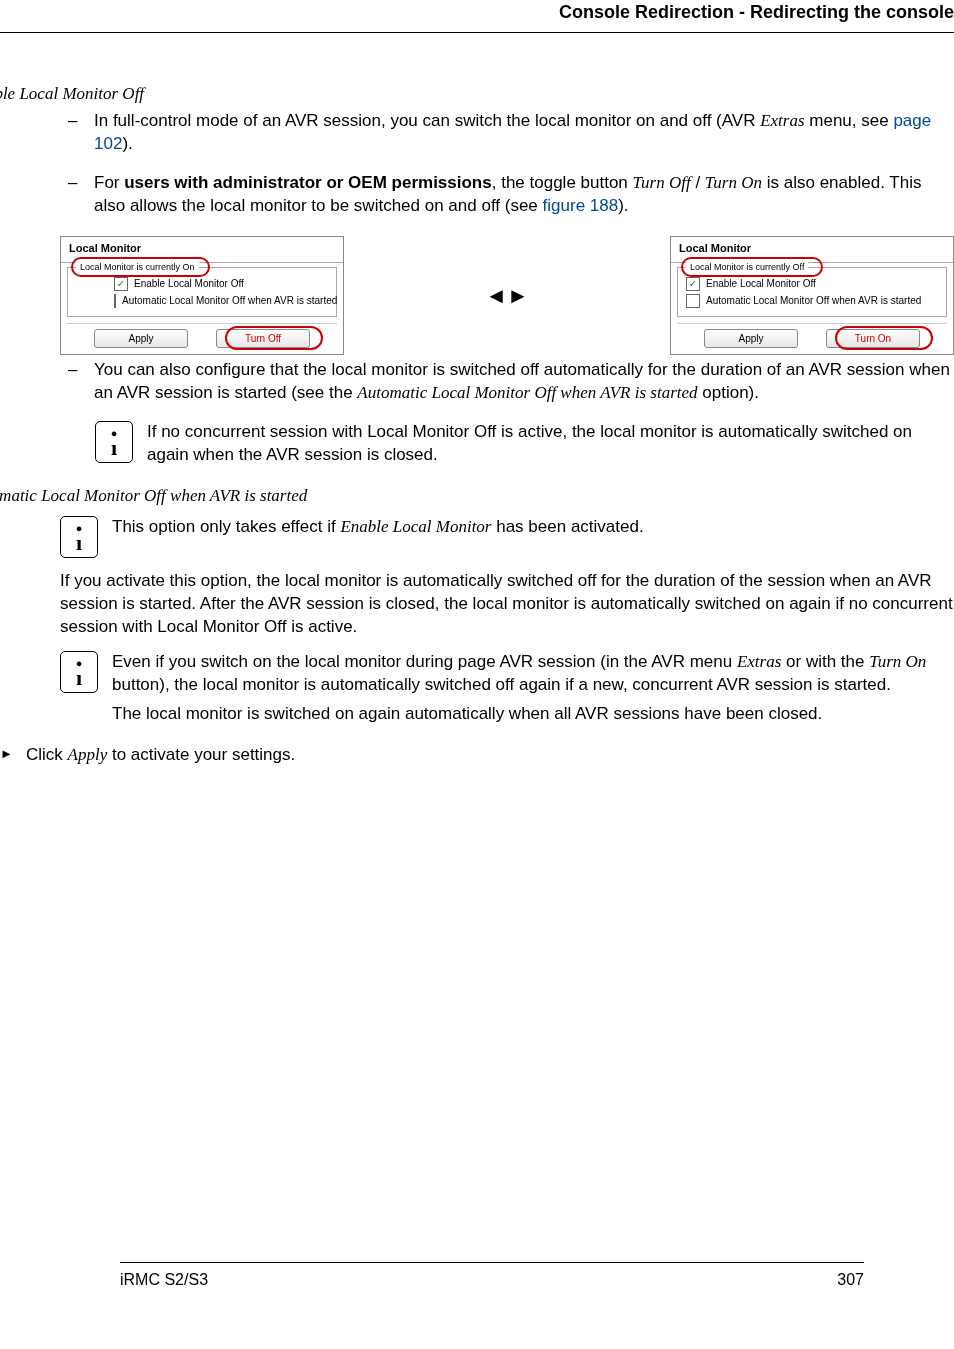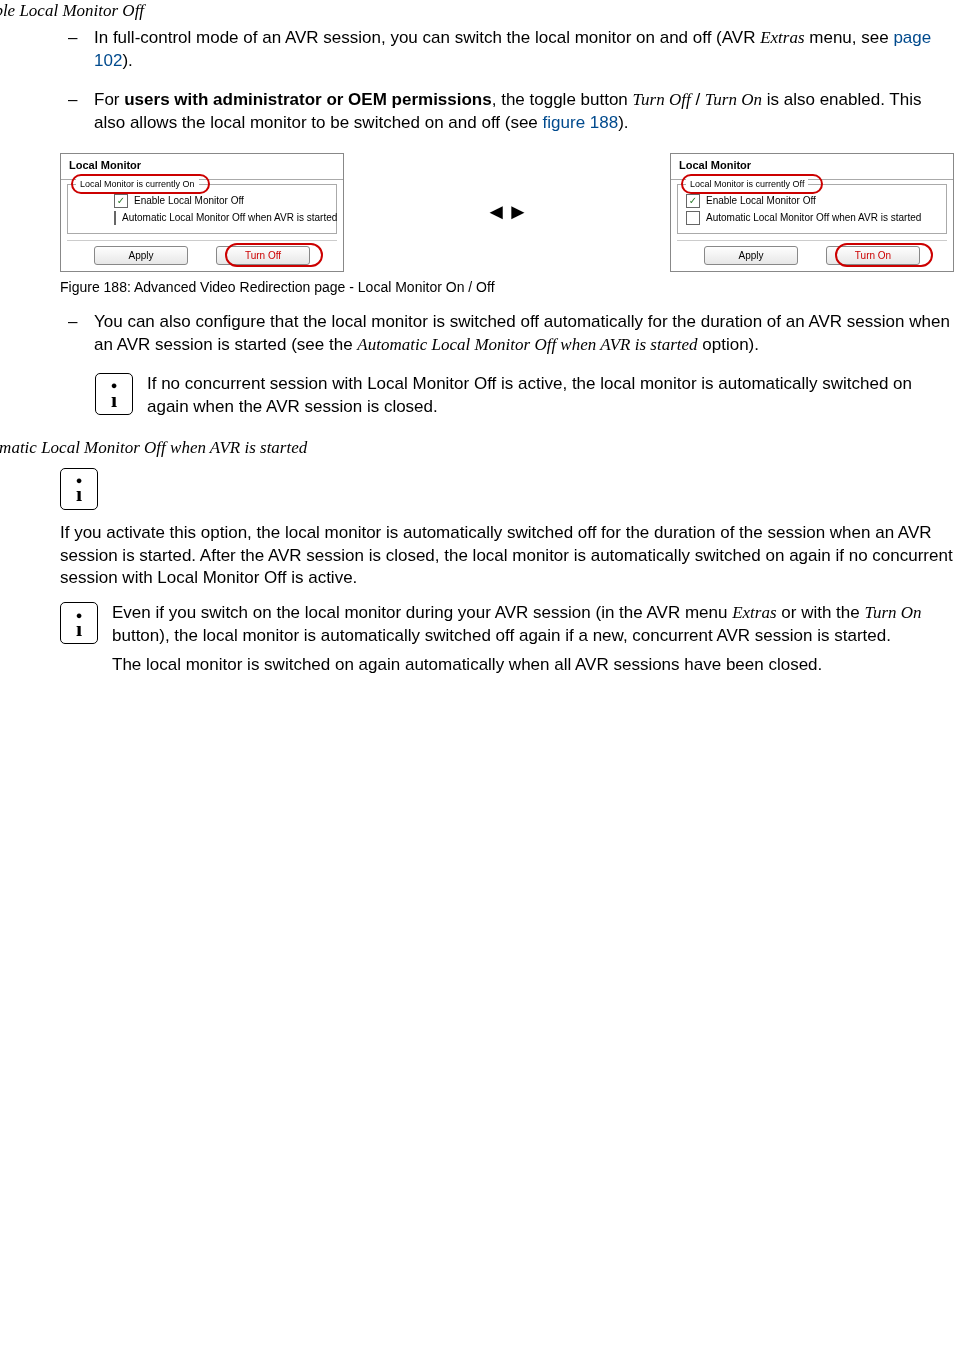--- a/index.html
+++ b/index.html
@@ -206,20 +206,21 @@
     border:2px solid #c00;
     border-radius:12px;
     pointer-events:none;
   }
 </style>
 </head>
 <body>
 
 <div class="page">
 
+  <div class="running-head">Console Redirection - Redirecting the console</div>
 
   <div class="h-italic">Enable Local Monitor Off</div>
 
   <div class="list">
     <div class="li">
       <span>In full-control mode of an AVR session, you can switch the local monitor on and off (AVR </span><span class="serif-italic">Extras</span><span> menu, see </span><span class="link">page 102</span><span>).</span>
     </div>
     <div class="li">
       <span>For </span><span class="bold">users with administrator or OEM permissions</span><span>, the toggle button </span><span class="serif-italic">Turn Off</span><span> / </span><span class="serif-italic">Turn On</span><span> is also enabled. This also allows the local monitor to be switched on and off (see </span><span class="link">figure 188</span><span>).</span>
     </div>
@@ -265,21 +266,20 @@
             <span>Automatic Local Monitor Off when AVR is started</span>
           </div>
         </div>
         <div class="btn-row" style="position:relative;">
           <span class="btn">Apply</span>
           <span class="btn red">Turn On</span>
           <div class="ring-btn" style="right:14px; top:2px; width:94px; height:20px;"></div>
         </div>
       </div>
     </div>
-    <div class="caption">Figure 188: Advanced Video Redirection page - Local Monitor On / Off</div>
   </div>
 
   <div class="list">
     <div class="li">
       <span>You can also configure that the local monitor is switched off automatically for the duration of an AVR session when an AVR session is started (see the </span><span class="serif-italic">Automatic Local Monitor Off when AVR is started</span><span> option).</span>
     </div>
   </div>
 
   <div class="info-row">
     <div class="info-box">
@@ -291,32 +291,44 @@
       </div>
   </div>
 
   <div class="h-italic" style="margin-top:4px;">Automatic Local Monitor Off when AVR is started</div>
 
   <div class="info-row noindent" style="margin-top:8px;">
     <div class="info-box">
         <span class="dot">●</span>
         <span class="i">ı</span>
       </div>
+    <div class="info-text">
+      <p>
+        <span>This option only takes effect if </span><span class="serif-italic">Enable Local Monitor</span><span> has been activated.</span>
+      </p>
+    </div>
   </div>
 
   <p class="para-indent">If you activate this option, the local monitor is automatically switched off for the duration of the session when an AVR session is started. After the AVR session is closed, the local monitor is automatically switched on again if no concurrent session with Local Monitor Off is active.</p>
 
   <div class="info-row noindent">
     <div class="info-box">
         <span class="dot">●</span>
         <span class="i">ı</span>
       </div>
     <div class="info-text">
       <p>
-        <span>Even if you switch on the local monitor during your AVR session (in the AVR menu </span><span class="serif-italic">Extras</span><span> or with the </span><span class="serif-italic">Turn On</span><span> button), the local monitor is automatically switched off again if a new, concurrent AVR session is started.</span>
+        <span>Even if you switch on the local monitor during page AVR session (in the AVR menu </span><span class="serif-italic">Extras</span><span> or with the </span><span class="serif-italic">Turn On</span><span> button), the local monitor is automatically switched off again if a new, concurrent AVR session is started.</span>
       </p>
       <p>The local monitor is switched on again automatically when all AVR sessions have been closed.</p>
     </div>
   </div>
 
-
+  <p class="action">
+    <span>Click </span><span class="serif-italic">Apply</span><span> to activate your settings.</span>
+  </p>
+
+  <div class="footer">
+    <span>iRMC S2/S3</span>
+    <span>307</span>
+  </div>
 
 </div>
 
 </body></html>

